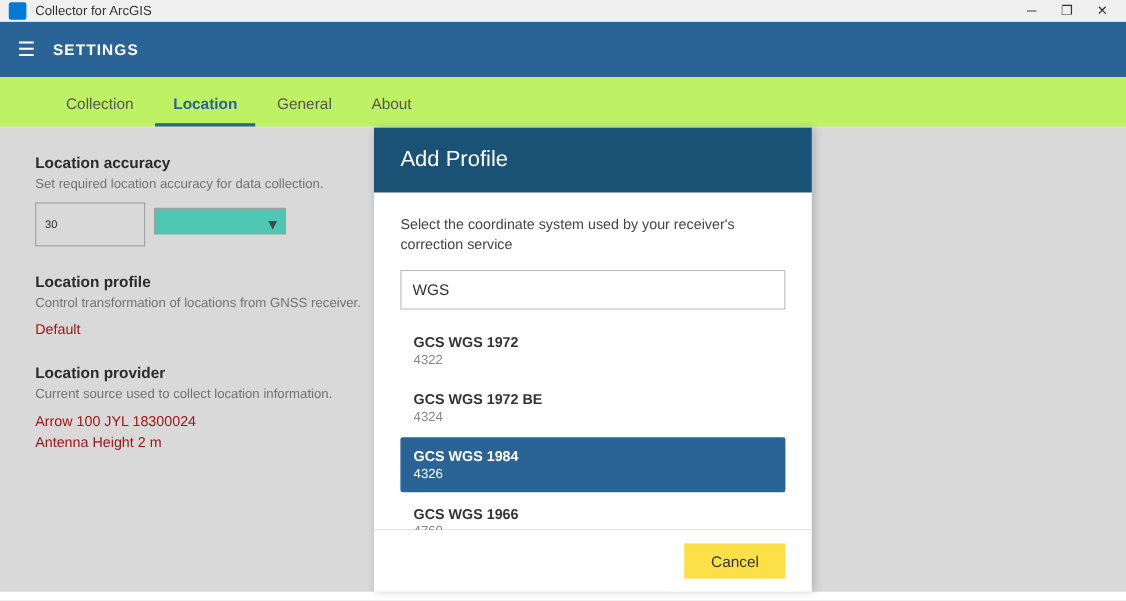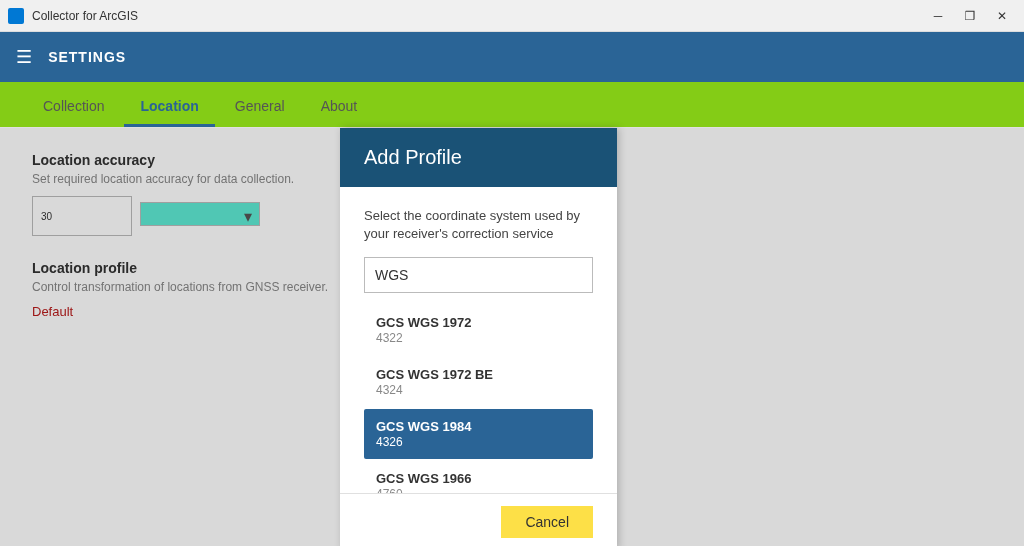--- a/index.html
+++ b/index.html
@@ -8,21 +8,21 @@
       background: #fff;
       width: 1024px;
       height: 546px;
       overflow: hidden;
       position: relative;
     }
 
     
     .title-bar {
       background: #f0f0f0;
-      height: 32px;
+      height: 20px;
       display: flex;
       align-items: center;
       justify-content: space-between;
       padding: 0 8px;
       border-bottom: 1px solid #ddd;
     }
     .title-bar-left {
       display: flex;
       align-items: center;
       gap: 8px;
@@ -71,23 +71,23 @@
       color: #fff;
       font-size: 14px;
       font-weight: 600;
       letter-spacing: 1px;
       text-transform: uppercase;
     }
 
     
     .nav-tabs {
       display: flex;
-      padding: 0 27px;
+      padding: 0 44px;
       border-bottom: 1px solid #e0e0e0;
-      background: #84cc16;
+      background: #bef264;
       height: 46px;
       align-items: flex-end;
     }
     .nav-tab {
       padding: 10px 16px;
       font-size: 14px;
       color: #555;
       cursor: pointer;
       border-bottom: 3px solid transparent;
       margin-right: 4px;
@@ -177,21 +177,21 @@
       position: absolute;
       top: 0; left: 0; right: 0; bottom: 0;
       background: rgba(0,0,0,0.15);
       display: flex;
       align-items: stretch;
       justify-content: flex-start;
     }
 
     
     .modal-panel {
-      width: 277px;
+      width: 398px;
       background: #fff;
       margin-left: 340px;
       display: flex;
       flex-direction: column;
       box-shadow: 2px 0 8px rgba(0,0,0,0.2);
     }
 
     .modal-header {
       background: #1a5276;
       padding: 18px 24px;
@@ -313,20 +313,26 @@
         </div>
       </div>
     </div>
 
     <div class="setting-section">
       <div class="setting-label">Location profile</div>
       <div class="setting-desc">Control transformation of locations from GNSS receiver.</div>
       <div class="link-text">Default</div>
     </div>
 
+    <div class="setting-section">
+      <div class="setting-label">Location provider</div>
+      <div class="setting-desc">Current source used to collect location information.</div>
+      <div class="link-text">Arrow 100 JYL 18300024</div>
+      <div class="link-text">Antenna Height 2 m</div>
+    </div>
 
   </div>
 
   <div class="modal-overlay">
     <div class="modal-panel">
 
       <div class="modal-header">
         <div class="modal-title">Add Profile</div>
       </div>
 

